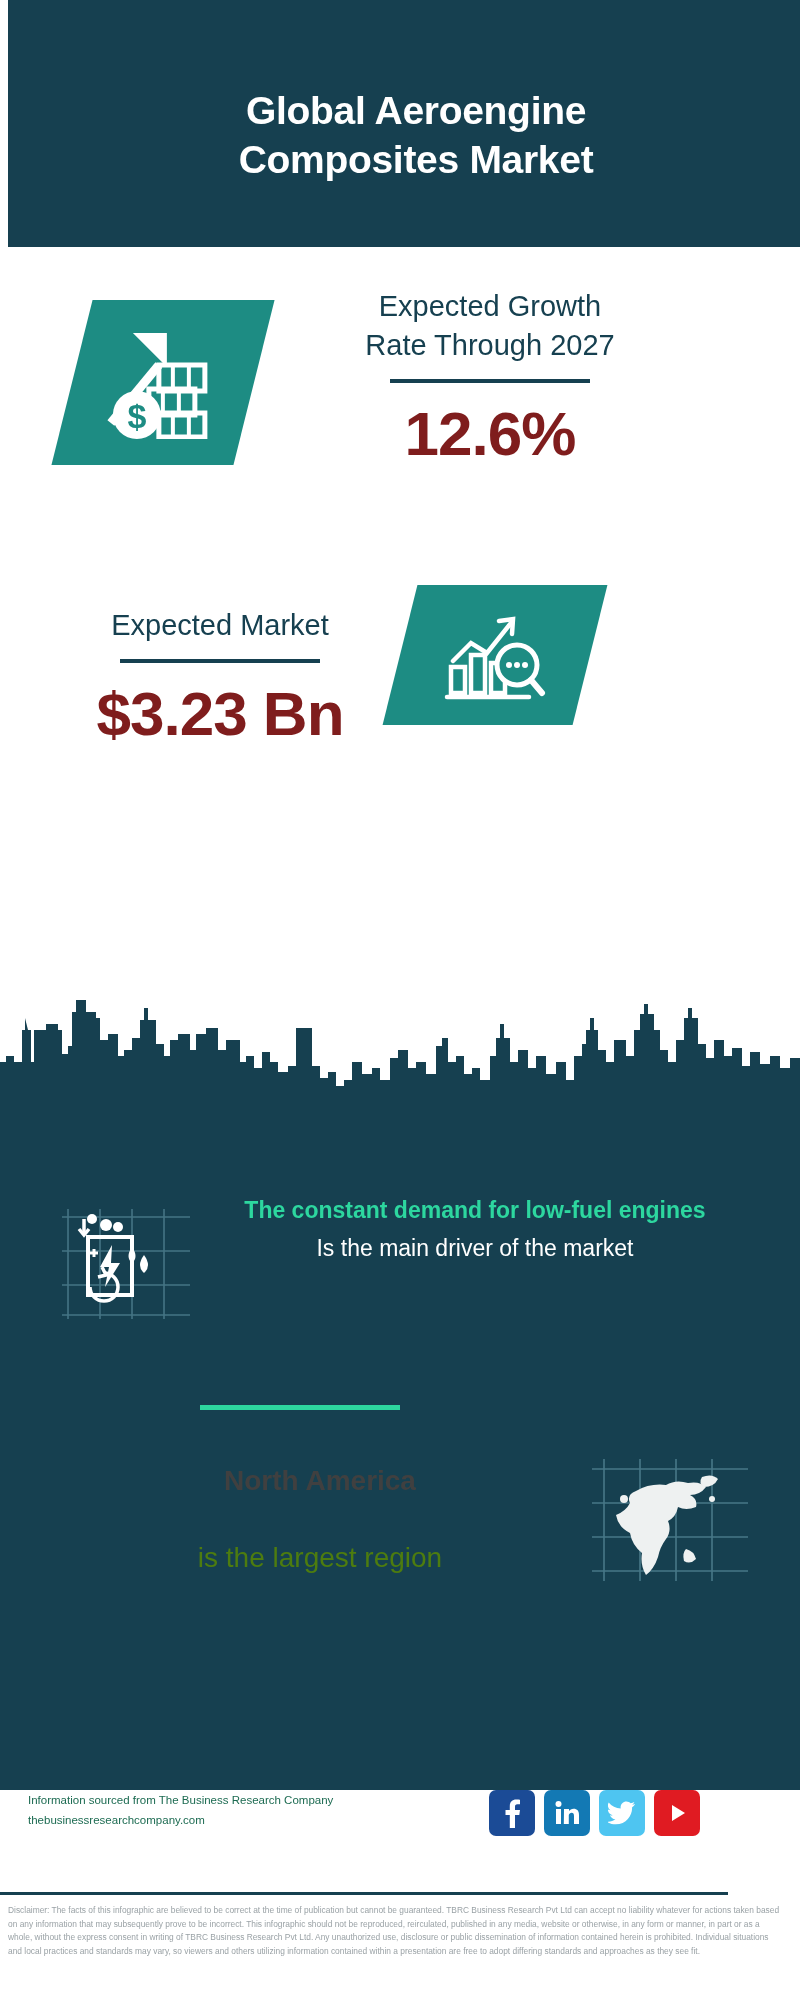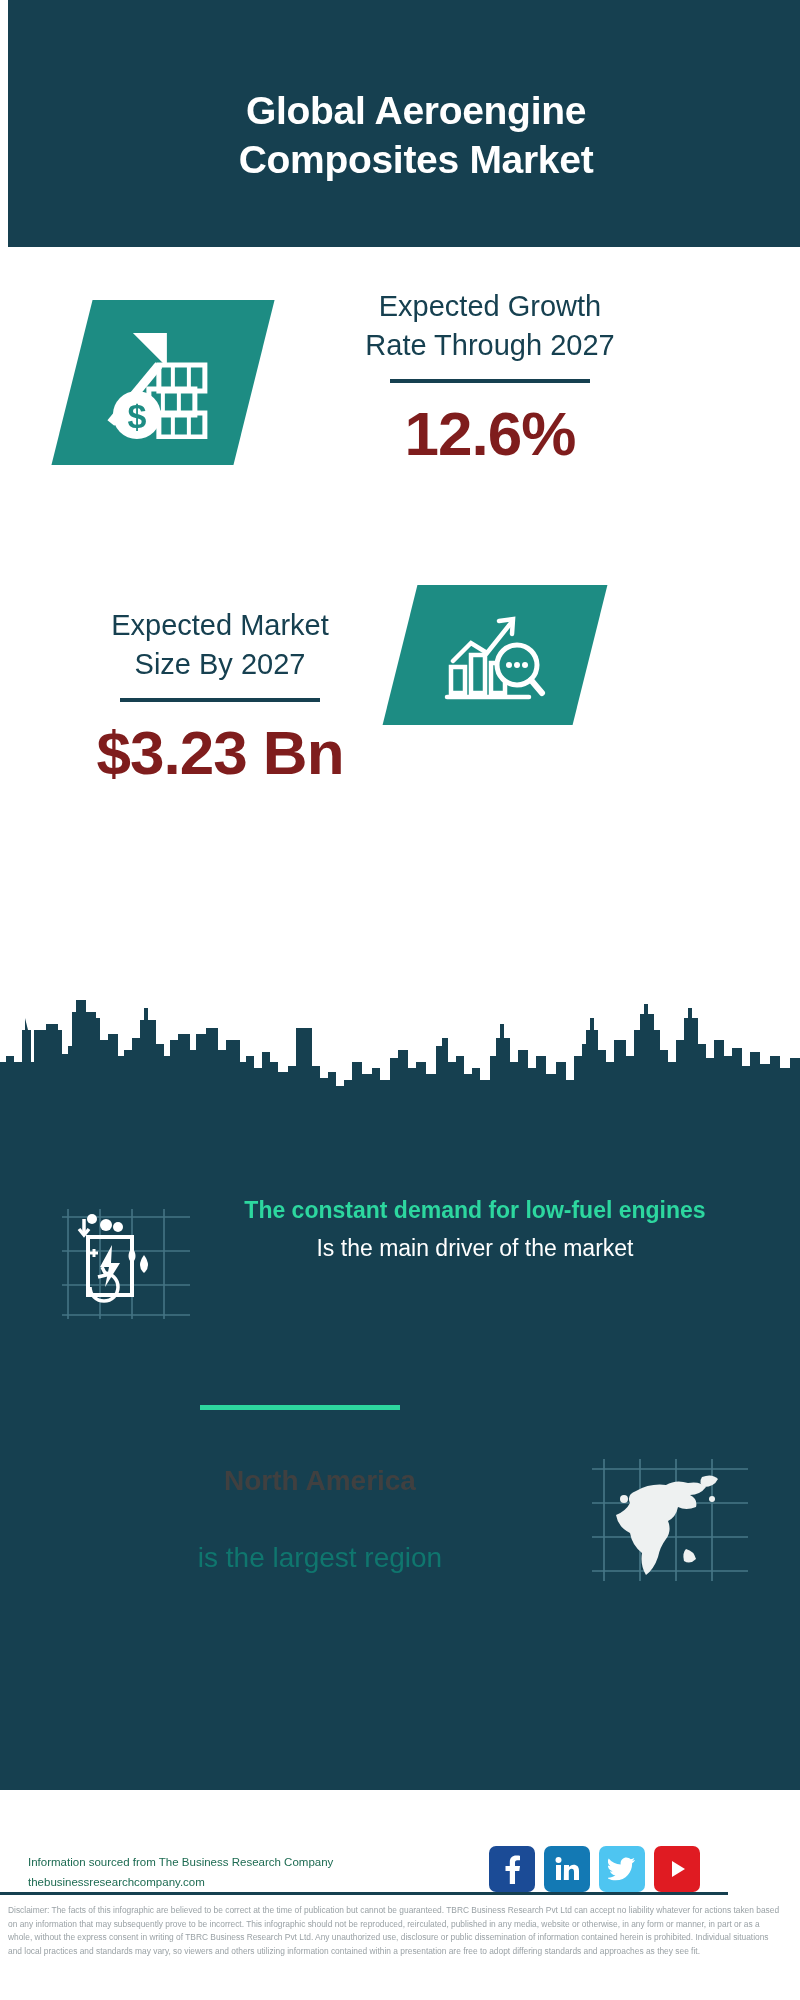--- a/index.html
+++ b/index.html
@@ -86,27 +86,27 @@
   .region-row {
     position:absolute; left:0; top:455px; width:800px;
     display:flex; align-items:center; padding:0 40px;
   }
   .region-copy { flex:1; text-align:center; padding-left:20px; }
   .region-map { width:180px; flex:0 0 180px; display:flex; justify-content:center; }
   .accent-region {
     color:#404040; font-size:28px; font-weight:bold; line-height:1.3; display:block;
   }
   .white-region {
-    color:#0f766e; font-size:28px; line-height:1.35; display:block;margin-top:40px;
+    color:#4d7c0f; font-size:28px; line-height:1.35; display:block;margin-top:40px;
   }
 
   
   .footer {
     position:absolute; left:0; top:1790px; width:728px; height:105px;
-    background:#ffffff; display:flex; align-items:flex-end; padding:0 28px;
+    background:#ffffff; display:flex; align-items:flex-start; padding:0 28px;
     border-bottom:3px solid #164050;
   }
   .source-text { flex:1; color:#1d6b52; font-size:11.5px; line-height:1.75; }
   .socials { display:flex; gap:9px; align-items:center; }
   .social {
     width:46px; height:46px; border-radius:7px; display:flex;
     align-items:center; justify-content:center; color:#fff;
   }
   .s-fb { background:#1b4b96; }
   .s-li { background:#1379b4; }
@@ -167,21 +167,20 @@
       <div class="h-label">Expected Growth</div>
       <div class="h-label">Rate Through 2027</div>
       <div class="rule"></div>
       <div class="big-value">12.6%</div>
     </div>
   </div>
 
   <div class="sec-size">
     <div class="size-text">
       <div class="h-label">Expected Market</div>
-      <div class="h-label">Size By 2027</div>
       <div class="rule-dark"></div>
       <div class="big-value">$3.23 Bn</div>
     </div>
 
     <div class="para size-para">
       <div class="para-inner">
         <span>
           <svg width="104" height="100" viewBox="0 0 104 100">
             <g fill="none" stroke="#fff" stroke-width="4.5" stroke-linecap="round">
 

